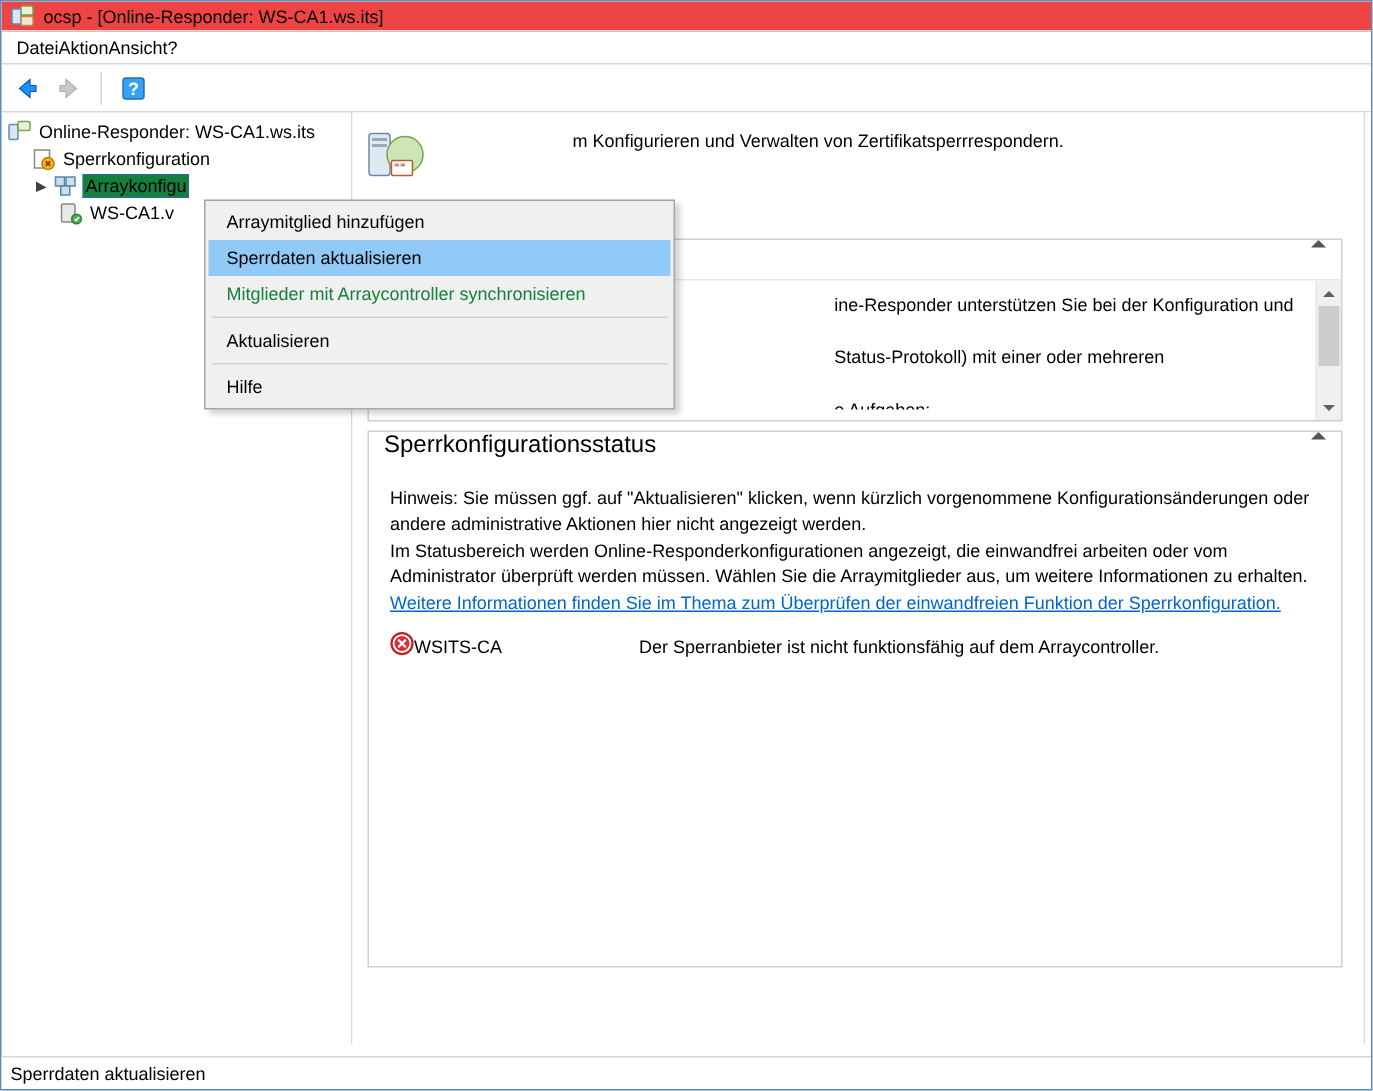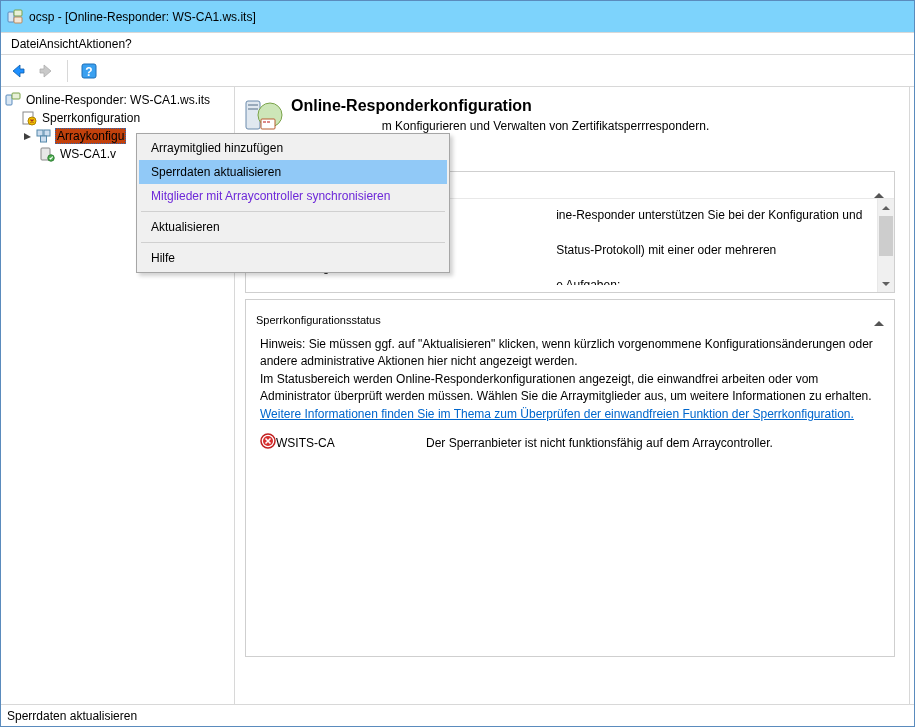--- a/index.html
+++ b/index.html
@@ -1,19 +1,19 @@
 <!DOCTYPE html>
 <html><head>
   <meta charset="utf-8">
   <style>
     * { margin: 0; padding: 0; box-sizing: border-box; font-family: "Segoe UI", Tahoma, sans-serif; }
     body { background: #fff; width: 915px; height: 727px; overflow: hidden; border: 1px solid #5a8bbd; position: relative; font-size: 12px; color: #000; }
 
     
-    .titlebar { height: 32px; background: #7dd3fc; display: flex; align-items: center; padding-left: 6px; gap: 6px; border-bottom: 1px solid #d8d8d8; }
+    .titlebar { height: 20px; background: #ef4444; display: flex; align-items: center; padding-left: 6px; gap: 6px; border-bottom: 1px solid #d8d8d8; }
     .titlebar .app-icon { width: 16px; height: 16px; }
     .titlebar .title { font-size: 12px; }
 
     
     .menubar { height: 22px; display: flex; align-items: center; padding: 0 10px; border-bottom: 1px solid #d8d8d8; font-size: 12px; }
     .menubar span { cursor: default; }
 
     
     .toolbar { height: 32px; display: flex; align-items: center; padding: 0 6px; gap: 6px; border-bottom: 1px solid #d8d8d8; }
     .tb-btn { width: 22px; height: 22px; display: flex; align-items: center; justify-content: center; }
@@ -26,50 +26,50 @@
     .right-sash { width:5px; background:#fff; border-left:1px solid #d8d8d8;}
 
     
     .tree { padding-top: 2px; }
     .tree-node { display: flex; align-items: center; height: 18px; padding-left: 4px; gap: 3px; white-space: nowrap; }
     .tree-node .twisty { width: 12px; display:flex; align-items:center; justify-content:center;}
     .tree-node .icon { width: 16px; height: 16px; flex-shrink:0; }
     .tree-indent-1 { padding-left: 20px; }
     .tree-indent-2 { padding-left: 38px; }
     .tree-node.selected { }
-    .tree-node.selected .label-wrap { background: #c2410c; border: 1px dotted #2a6bbf; padding: 0 1px; display:inline-flex; align-items:center; height:16px;}
+    .tree-node.selected .label-wrap { background: #15803d; border: 1px dotted #2a6bbf; padding: 0 1px; display:inline-flex; align-items:center; height:16px;}
     .label-wrap { padding:0 2px;}
 
     
     .content-header { display: flex; align-items: flex-start; gap: 8px; padding: 2px 4px 10px 2px; }
     .server-icon { width: 40px; height: 40px; }
     .content-title { font-size: 16px; font-weight: bold; padding-top: 2px; }
     .content-subtitle { font-size: 12px; padding-top: 4px; }
 
     .panel { border: 1px solid #cfcfcf; margin: 6px 4px; background: #fff; }
-    .panel-header { height: 26px; display: flex; align-items: flex-end; justify-content: space-between; padding: 0 10px; font-size: 11px; cursor: default; }
+    .panel-header { height: 26px; display: flex; align-items: flex-start; justify-content: space-between; padding: 0 10px; font-size: 16px; cursor: default; }
     .panel-body { padding: 8px 14px; font-size: 12px; line-height: 1.45; }
     .panel-body.scroll { max-height: 94px; overflow: hidden; position: relative; border-top:1px solid #e8e8e8;}
     .scroll-track { position: absolute; right: 0; top: 0; width: 17px; height: 100%; background: #f0f0f0; border-left:1px solid #e8e8e8;}
     .scroll-up, .scroll-down { height: 17px; background:#f0f0f0; display:flex; align-items:center; justify-content:center;}
     .scroll-thumb { position:absolute; top:17px; left:1px; right:1px; height:40px; background:#cdcdcd;}
 
     a.link { color: #0066cc; text-decoration: underline; }
 
     .status-row { display: flex; align-items: center; gap: 0; padding-top: 10px; }
     .status-name { width: 150px; }
 
     
     .statusbar { position: absolute; bottom: 0; left: 0; right: 0; height: 22px; border-top: 1px solid #d8d8d8; display: flex; align-items: center; padding: 0 6px; font-size: 12px; background: #fff; }
 
     
     .context-menu { position: absolute; left: 135px; top: 132px; width: 314px; background: #f0f0f0; border: 1px solid #a6a6a6; box-shadow: 3px 3px 4px rgba(0,0,0,0.18); padding: 2px; z-index: 100; }
     .cm-item { height: 24px; display: flex; align-items: center; padding: 0 12px; font-size: 12px; }
     .cm-item.highlight { background: #91c9f7; }
-    .cm-item.disabled { color: #6d28d9; }
+    .cm-item.disabled { color: #15803d; }
     .cm-sep { height: 1px; background: #d0d0d0; margin: 3px 2px; }
 
     .caret-up { width:0; height:0; border-left:5px solid transparent; border-right:5px solid transparent; border-bottom:5px solid #555;}
     .caret-down-s { width:0; height:0; border-left:4px solid transparent; border-right:4px solid transparent; border-top:4px solid #606060;}
     .caret-up-s { width:0; height:0; border-left:4px solid transparent; border-right:4px solid transparent; border-bottom:4px solid #606060;}
   </style>
 </head>
 <body>
 
 <div class="titlebar">
@@ -78,22 +78,22 @@
       <rect x="1" y="3" width="6" height="10" rx="1" fill="#d8e6f3" stroke="#5a8bbd"></rect>
       <rect x="7" y="1" width="8" height="6" rx="1" fill="#e8f0d8" stroke="#7aa34a"></rect>
       <rect x="7" y="8" width="8" height="6" rx="1" fill="#f3e6d8" stroke="#bd8a5a"></rect>
     </svg>
   </span>
   <span class="title">ocsp - [Online-Responder: WS-CA1.ws.its]</span>
 </div>
 
 <div class="menubar">
   <span>Datei</span>
+  <span>Aktion</span>
   <span>Ansicht</span>
-  <span>Aktionen</span>
   <span>?</span>
 </div>
 
 <div class="toolbar">
   <div class="tb-btn">
     <svg width="18" height="18" viewBox="0 0 18 18">
         <path d="M11 3 L4 9 L11 15 L11 11 L15 11 L15 7 L11 7 Z" fill="#1e90ff" stroke="#0a5aaa" stroke-width="0.8"></path>
       </svg>
   </div>
   <div class="tb-btn" style="opacity:0.55">
@@ -168,21 +168,20 @@
           <rect x="3" y="6" width="14" height="28" rx="2" fill="#e0e8f0" stroke="#6a8aac"></rect>
           <rect x="5" y="9" width="10" height="2" fill="#9ab"></rect>
           <rect x="5" y="13" width="10" height="2" fill="#9ab"></rect>
           <circle cx="27" cy="20" r="12" fill="#cde6b8" stroke="#7aa34a"></circle>
           <rect x="18" y="24" width="14" height="10" rx="1" fill="#fff" stroke="#b85c2e"></rect>
           <rect x="20" y="26" width="3" height="2" fill="#d88"></rect>
           <rect x="24" y="26" width="3" height="2" fill="#d88"></rect>
         </svg>
       </span>
       <div>
-        <div class="content-title">Online-Responderkonfiguration</div>
         <div class="content-subtitle">
           <span style="visibility:hidden">Verwenden Sie...</span><span>m Konfigurieren und Verwalten von Zertifikatsperrrespondern.</span>
         </div>
       </div>
     </div>
 
     <div class="panel" style="margin-top:26px">
       <div class="panel-header">
         <span></span>
         <span class="caret-up"></span>

